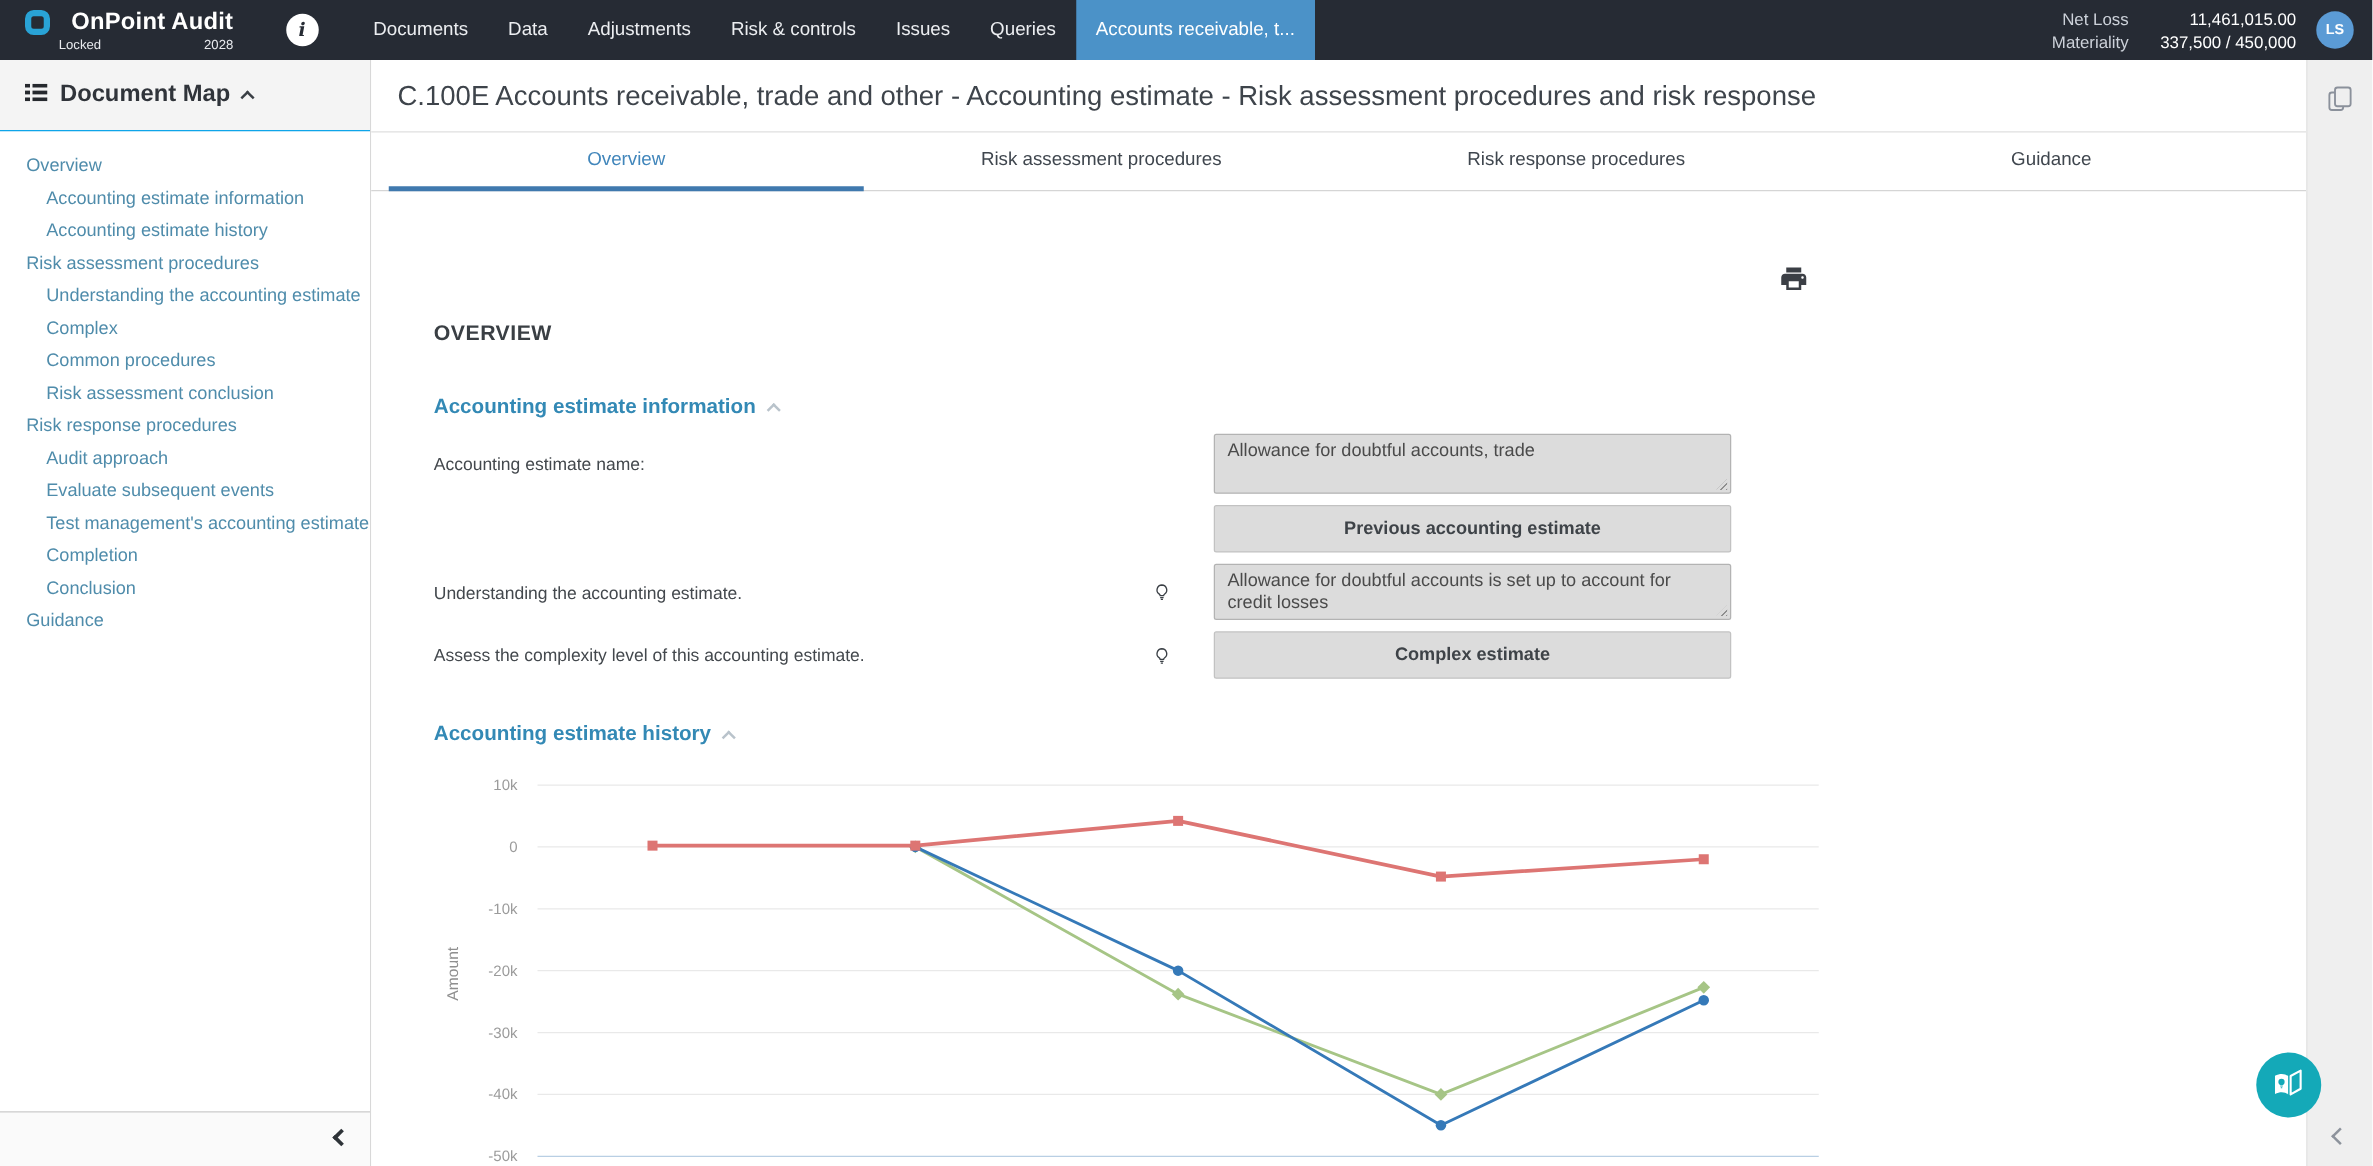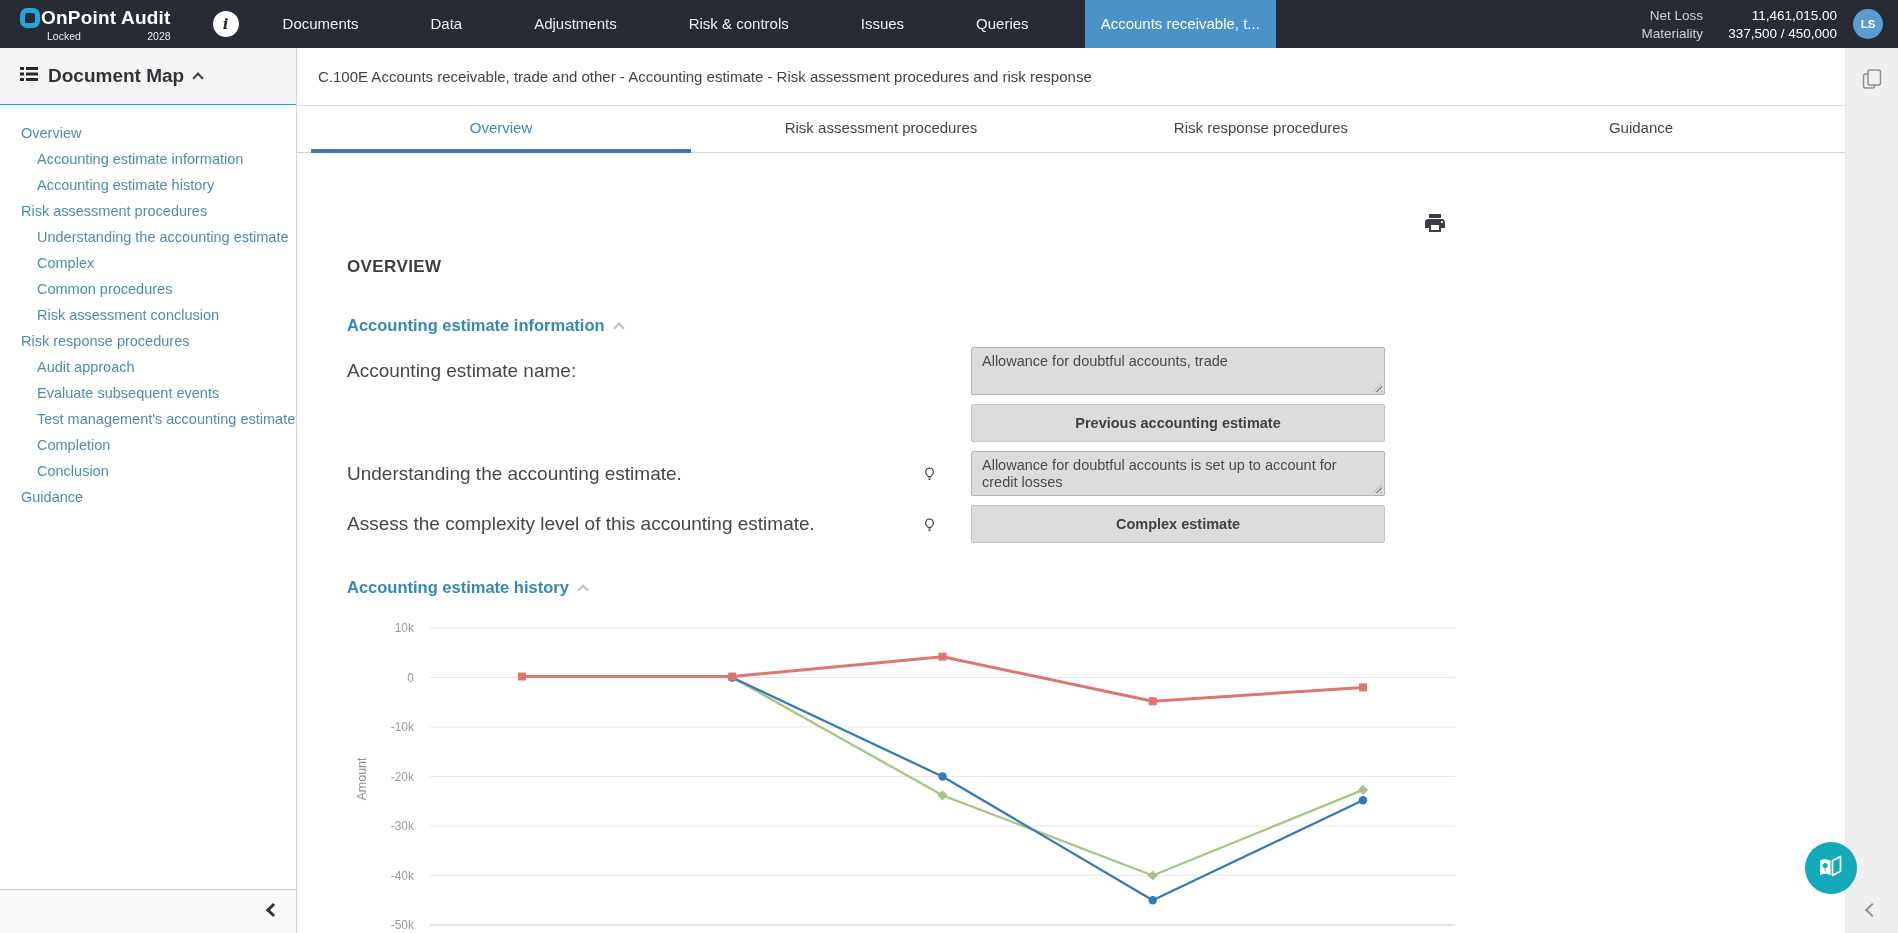--- a/index.html
+++ b/index.html
@@ -3,29 +3,29 @@
 <meta charset="utf-8">
 <style>
   * { box-sizing: border-box; }
   body { margin:0; width:1898px; height:933px; overflow:hidden; background:#fff;
          font-family:"Liberation Sans", sans-serif; position:relative; }
 
   
   .topbar { position:absolute; top:0; left:0; right:0; height:48px; background:#262b34;
             display:flex; align-items:center; color:#fff; z-index:9; }
   .brand { margin-left:20px; display:flex; flex-direction:column; cursor:pointer; }
-  .brand-top { display:flex; align-items:center; gap:1px;text-align:right; }
+  .brand-top { display:flex; align-items:center; gap:17px;text-align:right; }
   .logo { width:20px; height:20px; border:5px solid #29a3d6; border-radius:7px; }
   .brand-name { font-size:19px; font-weight:700; letter-spacing:.2px; white-space:nowrap; }
   .brand-sub { display:flex; justify-content:space-between; font-size:10.5px; color:#e8eaee;
                padding-left:27px; margin-top:1px; }
   .info-btn { width:26px; height:26px; border-radius:50%; background:#fff; color:#262b34;
               font-weight:700; font-size:15px; font-family:"DejaVu Serif", serif; font-style:italic;
               display:flex; align-items:center; justify-content:center; margin-left:42px; cursor:pointer; flex:none; }
-  .topnav { display:flex; height:48px; margin-left:28px;gap:40px; }
+  .topnav { display:flex; height:48px; margin-left:28px; }
   .nav-item { line-height:48px; padding:0 16px; font-size:15px; color:#eceef1; cursor:pointer; white-space:nowrap; }
   .nav-item.active { background:#4b92c8; color:#fff; }
   .metrics { margin-left:auto; display:grid; grid-template-columns:auto auto; column-gap:16px;
              row-gap:3px; font-size:13.5px; text-align:right; align-items:center; }
   .m-label { color:#ccd1d9; }
   .m-val { color:#fff; min-width:118px; }
   .avatar { width:30px; height:30px; border-radius:50%; background:#5b9bd5; color:#fff;
             font-size:11.5px; font-weight:700; display:flex; align-items:center; justify-content:center;
             margin:0 15px 0 16px; cursor:pointer; flex:none; }
 
@@ -48,41 +48,41 @@
              cursor:pointer; white-space:nowrap; }
   .dm-item.lvl1 { padding-left:37px; }
   .dm-footer { position:absolute; bottom:0; left:0; right:0; height:44px;
                border-top:1px solid #ccc; background:#fafafa; }
   .dm-footer .chev { position:absolute; right:18px; top:15px; color:#2e3338; cursor:pointer; }
 
   
   .main { position:absolute; top:48px; left:297px; right:53px; bottom:0; background:#fff; }
   .doc-header { height:58px; border-bottom:1px solid #e0e0e0; display:flex; align-items:center;
                 padding-left:21px; }
-  .doc-title { font-size:15px; color:#3e444b; font-weight:400; margin:0;text-align:center; }
+  .doc-title { font-size:22px; color:#3e444b; font-weight:400; margin:0;text-align:center; }
   .tabs { display:flex; height:47px; border-bottom:1px solid #d5d5d5; padding:0 14px; }
   .tab { flex:1; text-align:center; line-height:44px; font-size:15px; color:#3f464e;
          position:relative; cursor:pointer; }
   .tab.active { color:#4186bb; }
   .tab.active::after { content:""; position:absolute; left:0; right:0; bottom:-1px; height:4px; background:#4079ae; }
   .content { position:absolute; top:106px; left:0; right:0; bottom:0; overflow:hidden; }
 
   .print-btn { position:absolute; left:1126px; top:57px; background:none; border:none; padding:0; cursor:pointer; }
   .h-overview { position:absolute; left:50px; top:103px; margin:0; font-size:17px; font-weight:700;
                 color:#3a3f44; letter-spacing:.4px; }
   .h-sec { position:absolute; left:50px; margin:0; font-size:16.5px; font-weight:700; color:#3389b5;
            display:flex; align-items:center; gap:10px; cursor:pointer; }
   .h-sec .chev { color:#b9c3cb; margin-top:5px; }
   #sec1 { top:162px; }
   #sec2 { top:424px; }
 
   
   .form { position:absolute; left:50px; top:193px; width:1038px; }
   .frow { display:flex; align-items:center; margin-bottom:9px; }
-  .flabel { width:540px; font-size:19px; color:#43484d; }
+  .flabel { width:540px; font-size:14px; color:#43484d; }
   .fspacer { flex:1; }
   .fbulb { width:38px; display:flex; justify-content:center; align-items:center; cursor:pointer; }
   .fvalue { width:414px;margin-left:23px; }
   .textarea-box { background:#dcdcdc; border:1px solid #b3b3b3; border-radius:2px; padding:5px 10px;
                   font-size:14.5px; color:#4a4a4a; line-height:17px; position:relative; cursor:text; }
   .frow:nth-child(1) .textarea-box { height:48px; }
   .frow:nth-child(3) .textarea-box { height:45px; }
   .resize-corner { position:absolute; right:2px; bottom:2px; width:9px; height:9px;
                    background:repeating-linear-gradient(135deg, transparent 0 2px, #8f8f8f 2px 3.2px);
                    clip-path:polygon(100% 0, 0 100%, 100% 100%); cursor:nwse-resize; }

